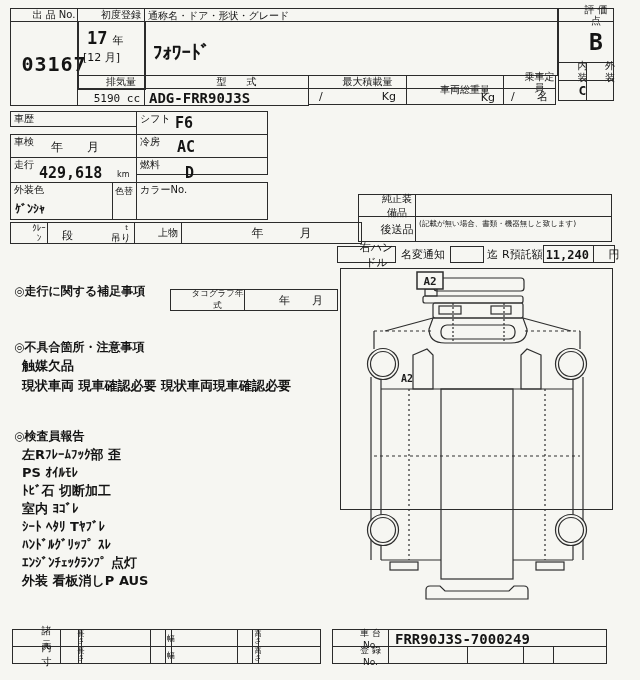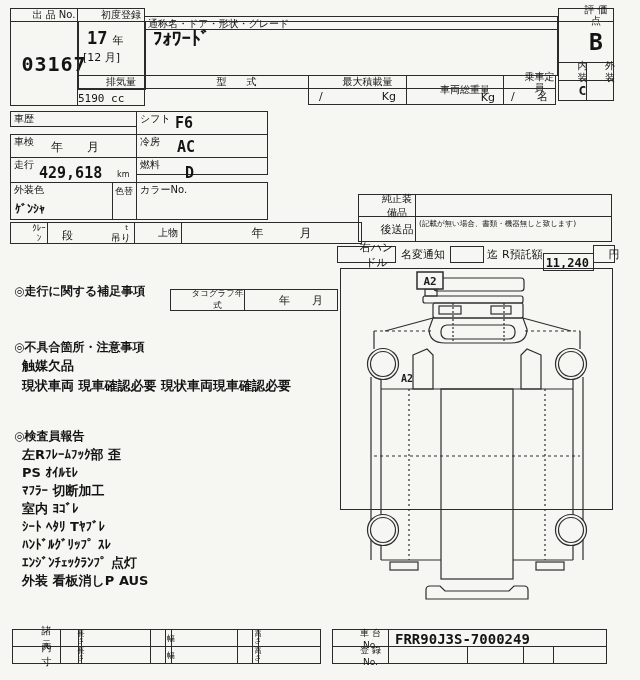--- a/index.html
+++ b/index.html
@@ -31,27 +31,28 @@
 
   <div class="abs cell ctr lbl" style="left:77px;top:8px;width:68px;height:14px">初度登録</div>
   <div class="abs cell" style="left:78px;top:21px;width:68px;height:69px">
     <div style="padding:6px 4px 0 8px">
       <span class="mono" style="font-size:17px;font-weight:600">17</span>
       <span style="font-size:11px">年</span>
     </div>
     <div style="font-size:11px;padding:2px 0 0 4px">[12 月]</div>
   </div>
 
-  <div class="abs cell toplbl" style="left:144px;top:16px;width:414px;height:14px">通称名・ドア・形状・グレード</div>
-  <div class="abs cell" style="left:144px;top:21px;width:414px;height:55px;font-size:19px;font-weight:700;padding:5px 8px">ﾌｫﾜｰﾄﾞ</div>
+  <div class="abs cell toplbl" style="left:144px;top:8px;width:414px;height:14px">通称名・ドア・形状・グレード</div>
+  <div class="abs cell" style="left:144px;top:21px;width:414px;height:55px;font-size:19px;font-weight:700;padding:19px 8px">ﾌｫﾜｰﾄﾞ</div>
 
   <div class="abs cell ctr lbl" style="left:77px;top:75px;width:68px;height:14px">排気量</div>
-  <div class="abs cell mono" style="left:77px;top:88px;width:68px;height:18px;font-size:11px;text-align:left;padding:3px 4px 0 0">5190 cc</div>
+  <div class="abs cell mono" style="left:77px;top:88px;width:68px;height:18px;font-size:11px;text-align:right;padding:3px 4px 0 0">5190 cc</div>
 
   <div class="abs cell ctr lbl" style="left:144px;top:75px;width:165px;height:14px">型　　式</div>
+  <div class="abs cell mono" style="left:144px;top:88px;width:165px;height:18px;font-size:14px;font-weight:600;padding:1px 0 0 4px">ADG-FRR90J3S</div>
 
   <div class="abs cell ctr lbl" style="left:308px;top:75px;width:99px;height:14px">最大積載量</div>
   <div class="abs cell" style="left:308px;top:88px;width:99px;height:17px;display:flex;justify-content:space-between;align-items:center;font-size:11px;padding:0 10px">
     <span>/</span>
     <span>Kg</span>
   </div>
 
   <div class="abs cell ctr lbl" style="left:406px;top:75px;width:98px;height:30px">車両総重量</div>
   <div class="abs cell" style="left:406px;top:88px;width:98px;height:17px;font-size:11px;text-align:right;padding:2px 8px 0 0">Kg</div>
 
@@ -116,36 +117,36 @@
   <div class="abs cell ctr" style="left:358px;top:216px;width:58px;height:26px;font-size:11px">後送品</div>
   <div class="abs cell" style="left:415px;top:216px;width:197px;height:26px;font-size:7.5px;line-height:1.2;padding:2px 3px">(記載が無い場合、書類・機器無しと致します)</div>
 
   <div class="abs cell ctr" style="left:337px;top:246px;width:59px;height:17px;font-size:11px">右ハンドル</div>
   <div class="abs" style="left:401px;top:246px;width:50px;height:17px;font-size:11px;line-height:17px">名変通知</div>
   <div class="abs cell" style="left:450px;top:246px;width:34px;height:17px"></div>
   <div class="abs" style="left:487px;top:246px;width:58px;height:17px;font-size:11px;line-height:17px;display:flex;gap:4px">
     <span>迄</span>
     <span>R預託額</span>
   </div>
-  <div class="abs cell mono" style="left:543px;top:253px;width:51px;height:18px;font-size:12px;font-weight:600;text-align:right;padding:2px 4px 0 0">11,240</div>
+  <div class="abs cell mono" style="left:543px;top:245px;width:51px;height:18px;font-size:12px;font-weight:600;text-align:right;padding:2px 4px 0 0">11,240</div>
   <div class="abs cell ctr" style="left:593px;top:245px;width:19px;height:18px;font-size:11px">円</div>
 
   <div class="abs w600" style="left:14px;top:283px;font-size:12px">◎走行に関する補足事項</div>
   <div class="abs cell ctr" style="left:170px;top:289px;width:75px;height:22px;font-size:8.5px">タコグラフ年式</div>
   <div class="abs cell ctr" style="left:244px;top:289px;width:94px;height:22px;font-size:11px">年　　月</div>
 
   <div class="abs w600" style="left:14px;top:339px;font-size:12px">◎不具合箇所・注意事項</div>
   <div class="abs note-line" style="left:22px;top:357px">触媒欠品</div>
   <div class="abs" style="left:22px;top:376px;width:318px;font-size:13px;font-weight:600;line-height:19px">現状車両 現車確認必要 現状車両現車確認必要</div>
 
   <div class="abs w600" style="left:14px;top:428px;font-size:12px">◎検査員報告</div>
   <div class="abs" style="left:22px;top:446px">
     <div class="note-line">左Rﾌﾚｰﾑﾌｯｸ部 歪</div>
     <div class="note-line">PS ｵｲﾙﾓﾚ</div>
-    <div class="note-line">ﾏﾌﾗｰ 切断加工</div>
+    <div class="note-line">ﾄﾋﾞ石 切断加工</div>
     <div class="note-line">室内 ﾖｺﾞﾚ</div>
     <div class="note-line">ｼｰﾄ ﾍﾀﾘ Tﾔﾌﾞﾚ</div>
     <div class="note-line">ﾊﾝﾄﾞﾙｸﾞﾘｯﾌﾟ ｽﾚ</div>
     <div class="note-line">ｴﾝｼﾞﾝﾁｪｯｸﾗﾝﾌﾟ 点灯</div>
     <div class="note-line">外装 看板消しP AUS</div>
   </div>
 
   <div class="abs cell" style="left:340px;top:268px;width:273px;height:242px">
     <svg width="271" height="335" viewBox="0 0 271 335">
       <g stroke="#2e2e2e" stroke-width="1.2" fill="none">

